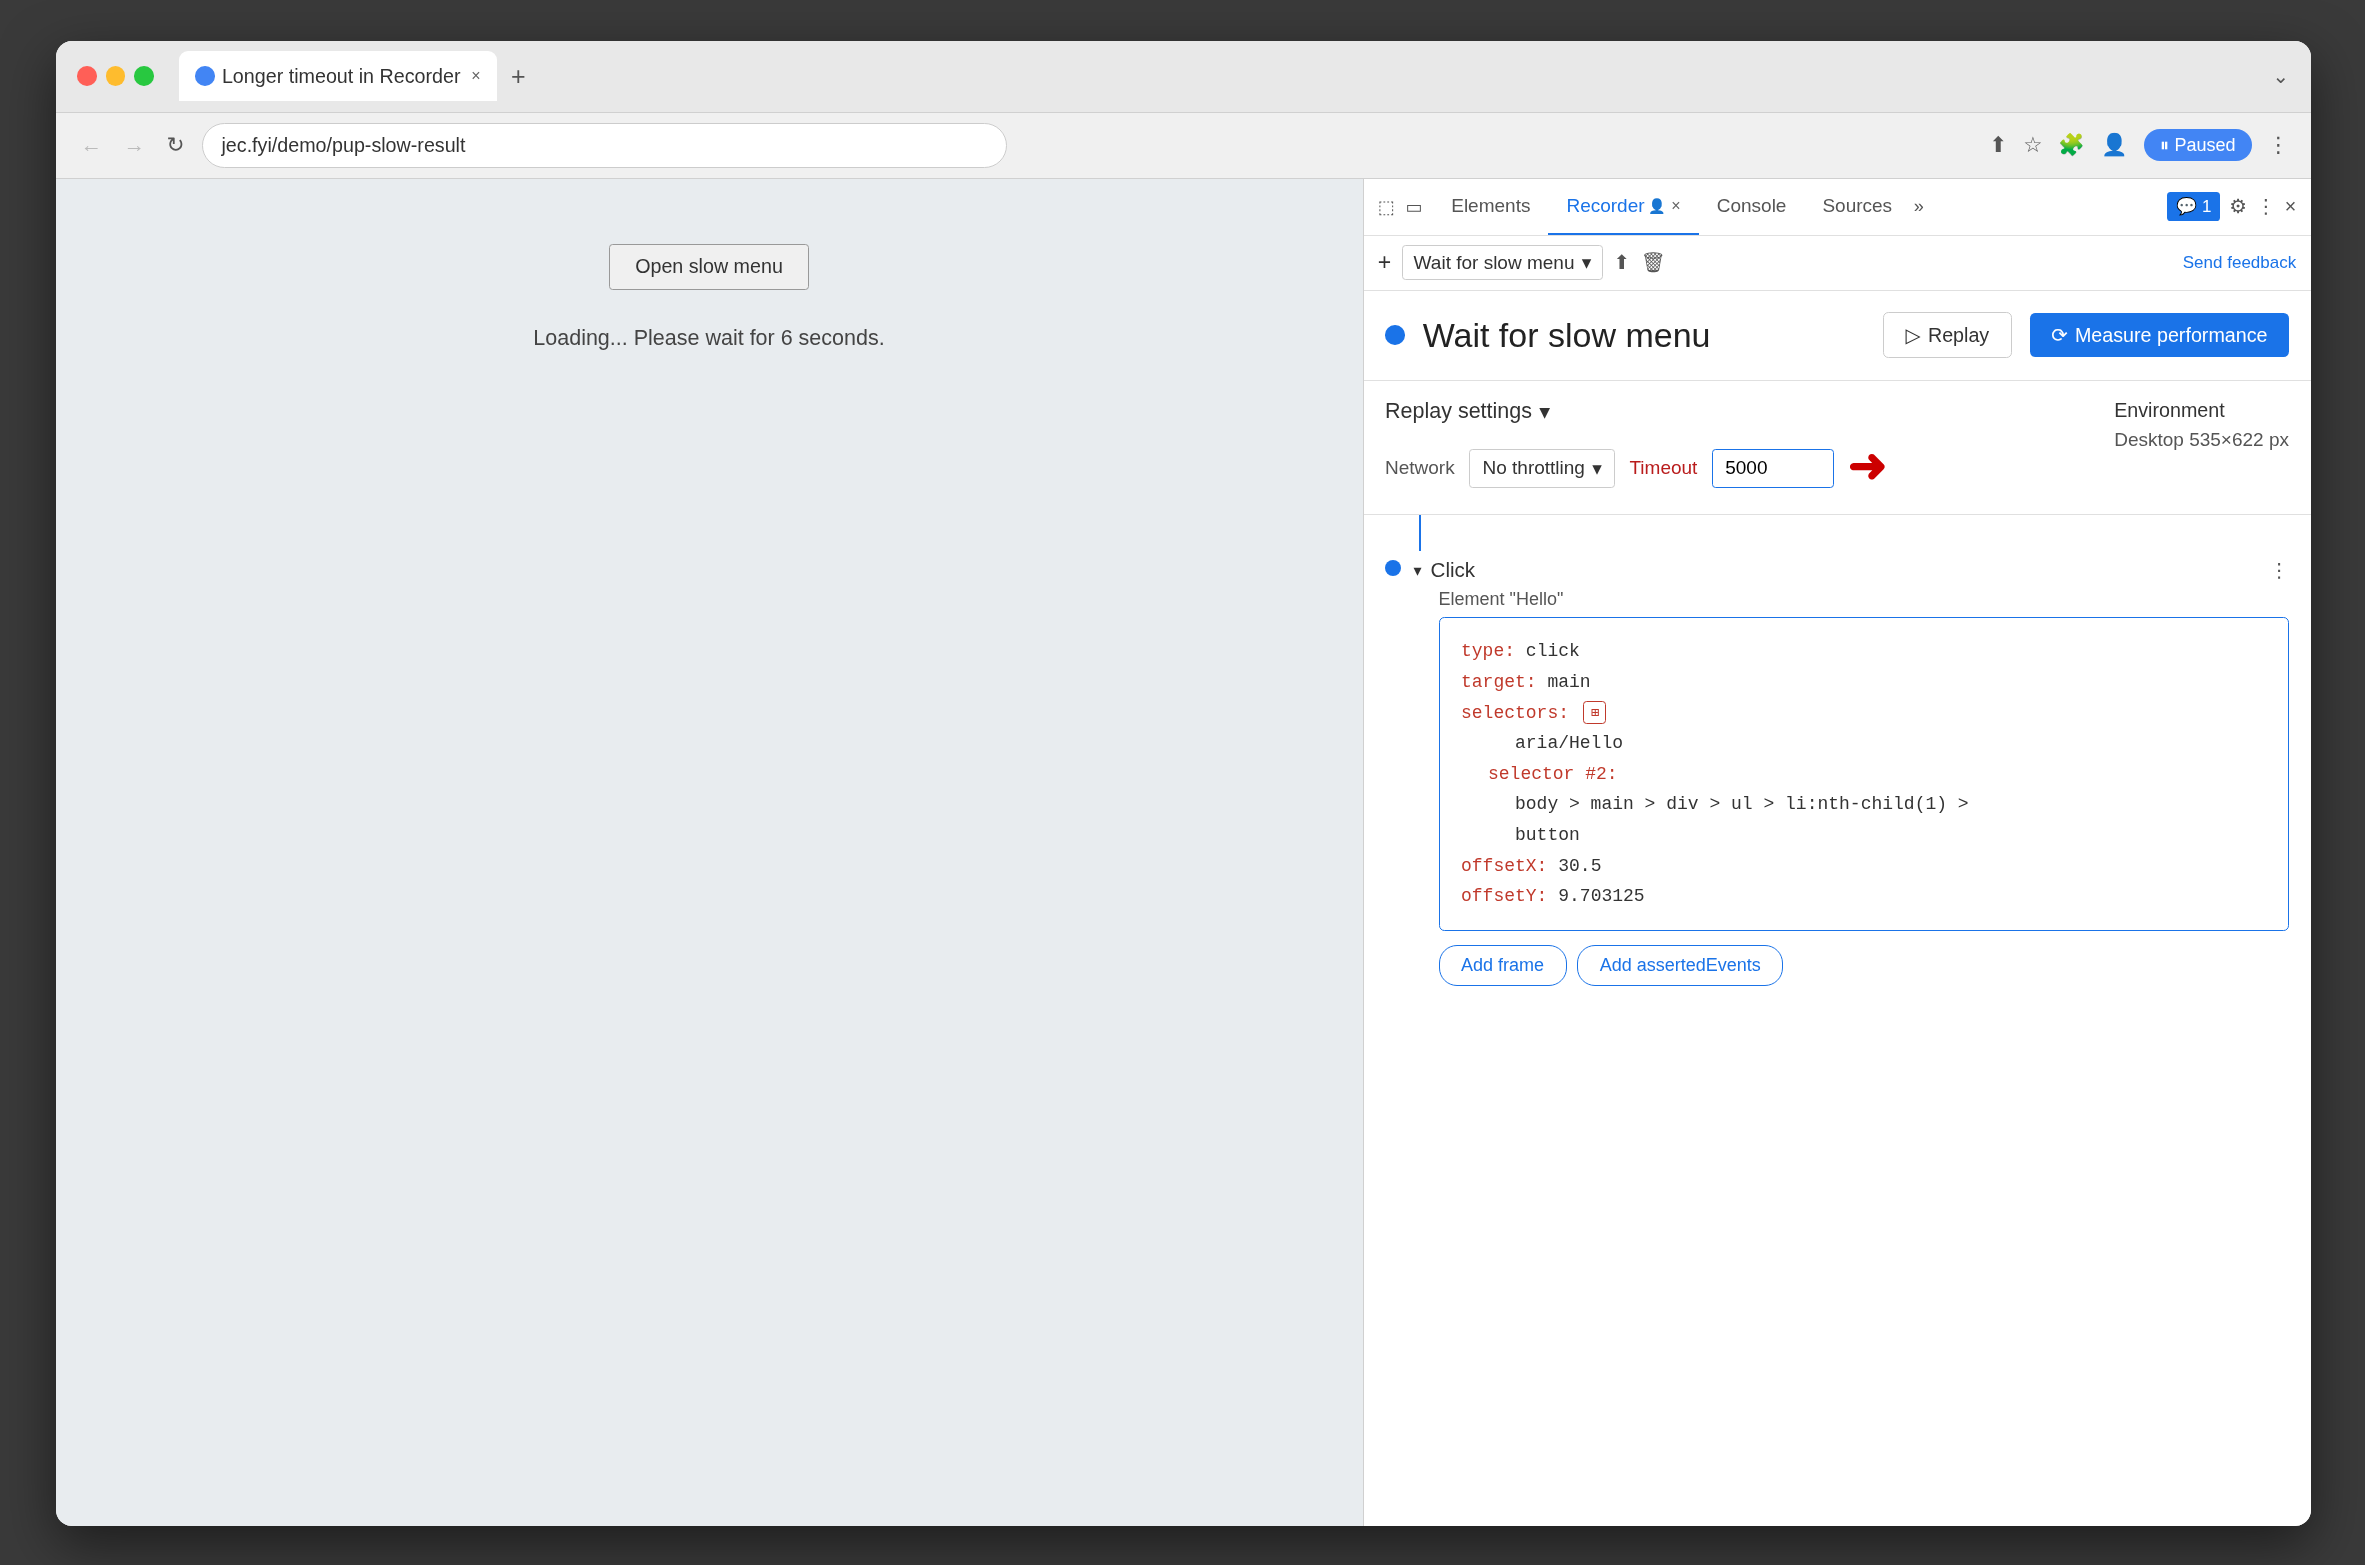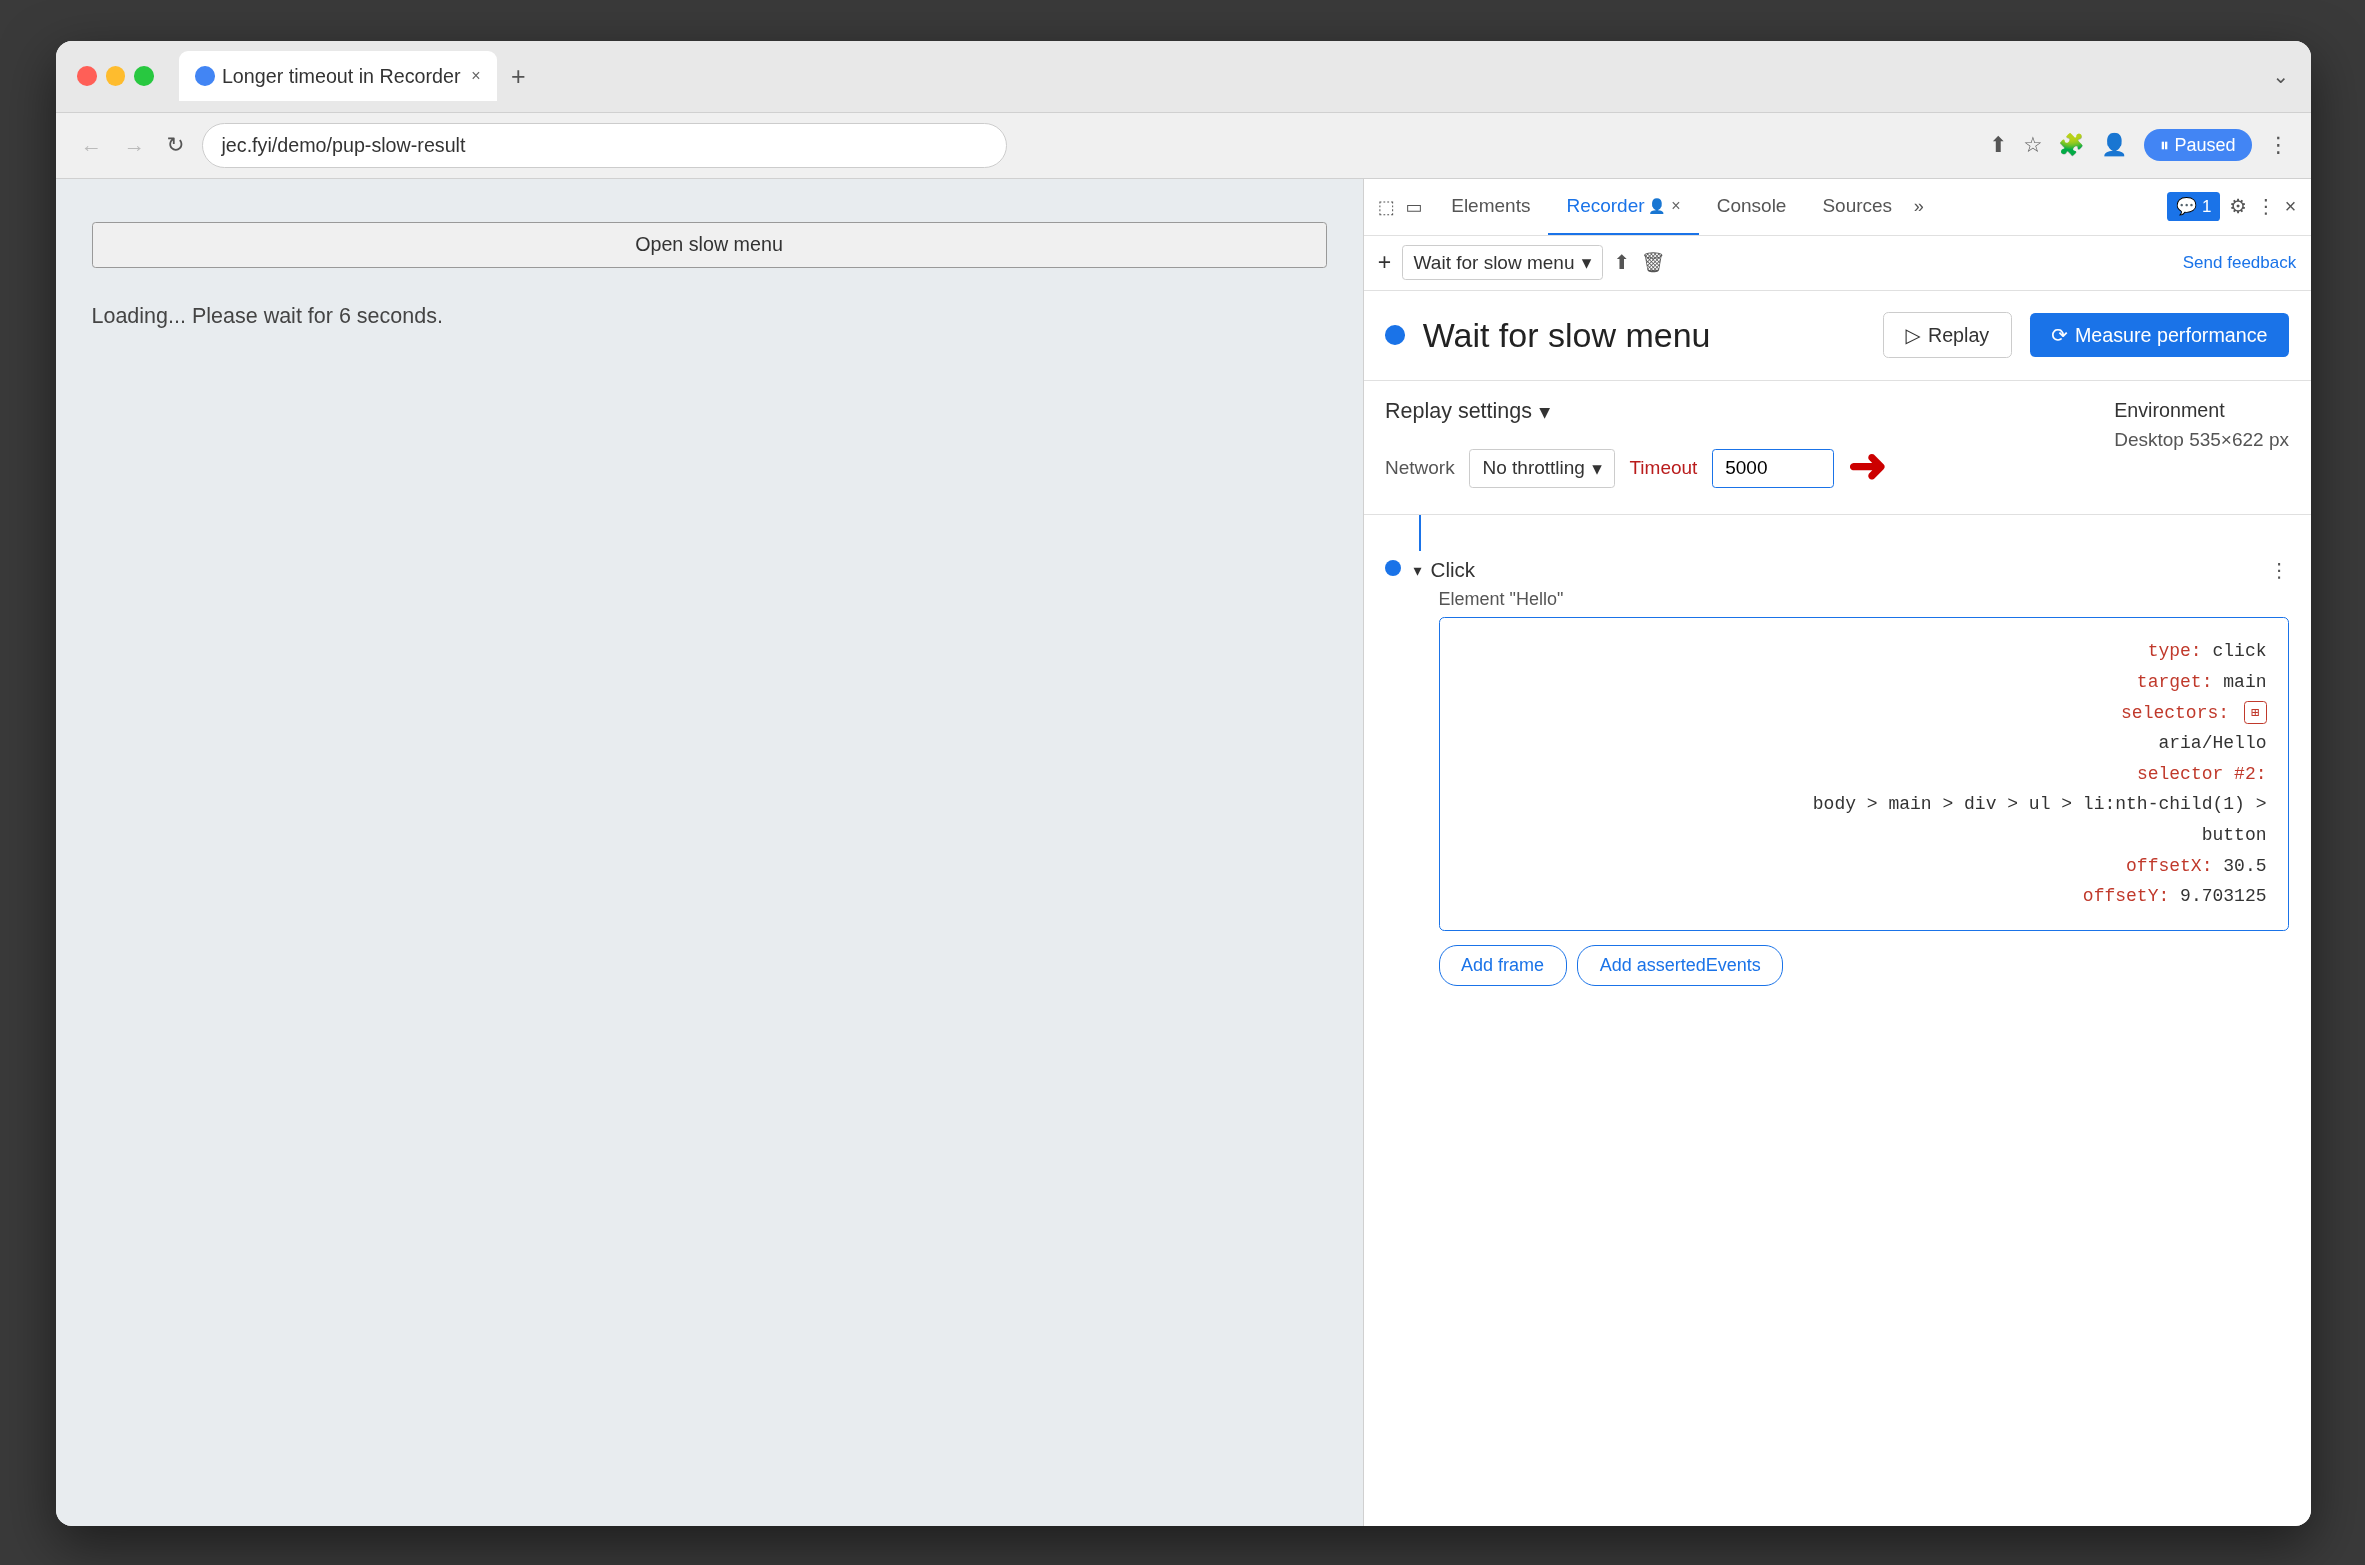--- a/index.html
+++ b/index.html
@@ -154,22 +154,23 @@
       flex: 1;
       display: flex;
       overflow: hidden;
     }
     
     .page-content {
       flex: 1;
       background: #e8ecef;
       display: flex;
       flex-direction: column;
+      align-items: center;
       justify-content: flex-start;
-      padding: 43px 36px;
+      padding: 65px 36px;
       gap: 36px;
     }
     .open-menu-btn {
       background: #f0f0f0;
       border: 0.9px solid #999;
       border-radius: 3.6px;
       padding: 10.7px 25px;
       font-size: 19.7px;
       cursor: pointer;
       color: #333;
@@ -473,21 +474,20 @@
     
     .code-block {
       background: #fff;
       border: 1.8px solid #1a73e8;
       border-radius: 5.4px;
       padding: 18px 21.5px;
       font-family: 'Courier New', Courier, monospace;
       font-size: 18px;
       margin-left: 25px;
       margin-bottom: 14.3px;
-      text-align: right;
     }
     .code-key { color: #c0392b; }
     .code-value { color: #333; }
     .code-line {
       line-height: 1.7;
     }
     .code-line-indent1 { padding-left: 27px; }
     .code-line-indent2 { padding-left: 54px; }
     .selector-icon {
       display: inline-flex;

